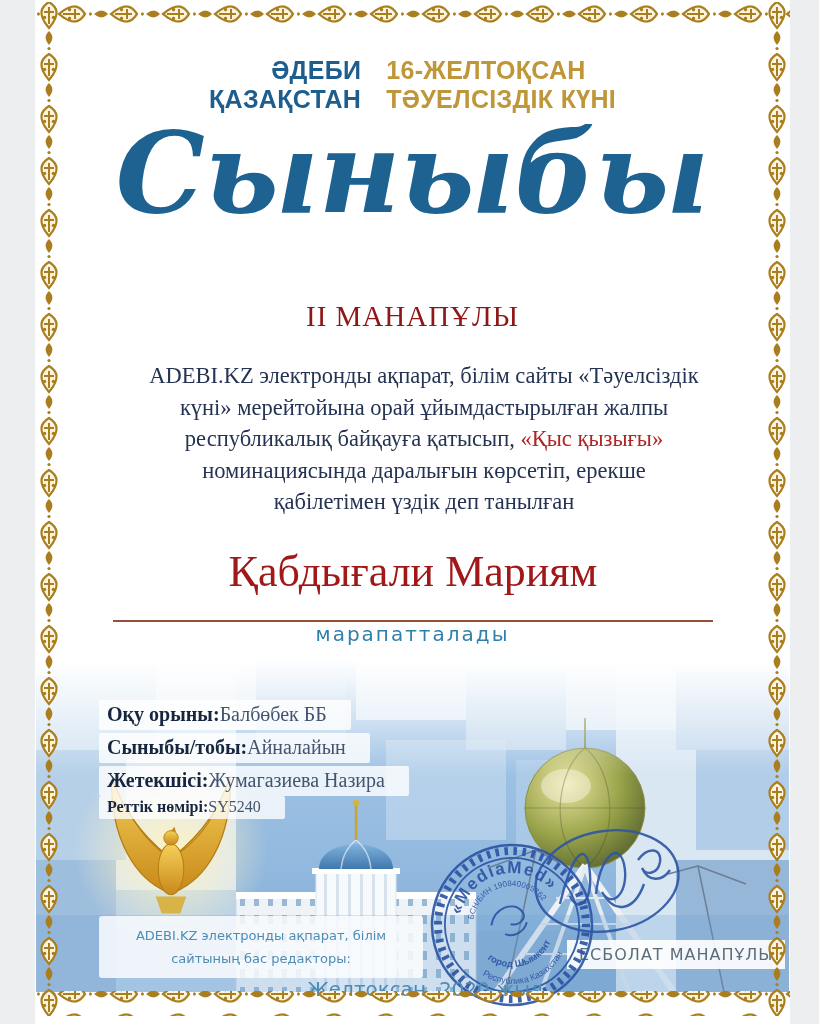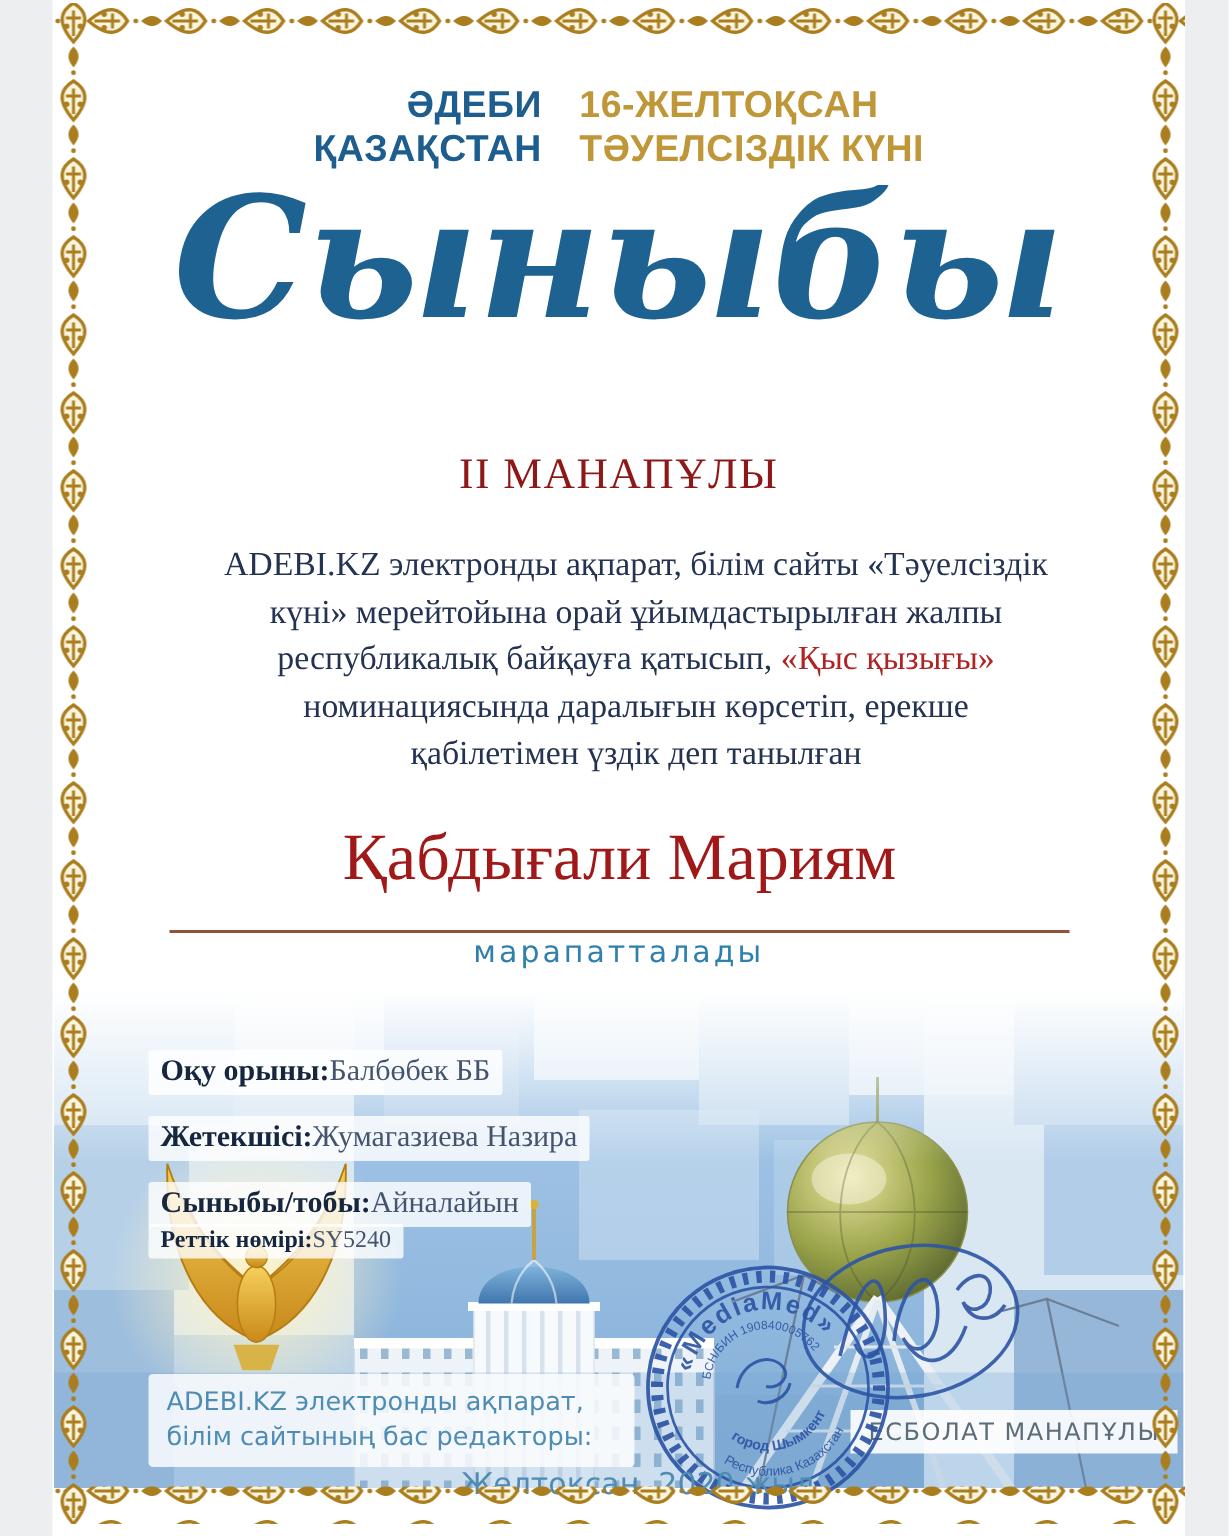--- a/index.html
+++ b/index.html
@@ -30,28 +30,28 @@
   .name-wrap{position:absolute;top:546px;left:78px;width:600px;z-index:2;text-align:center;
              border-bottom:2px solid #95503a;padding-bottom:23px;}
   .name{font-size:44px;color:#a11818;}
 
   .award{position:absolute;top:622px;left:0;right:0;z-index:2;text-align:center;
          font-family:"DejaVu Sans",sans-serif;font-size:20px;letter-spacing:2px;color:#2f80ac;}
 
   .collage{position:absolute;left:1px;top:660px;width:753px;height:332px;z-index:1;}
 
   .details{position:absolute;left:64px;top:700px;z-index:2;font-size:20px;line-height:25px;}
-  .chip{display:table;background:rgba(255,255,255,.8);padding:2px 8px 3px 8px;margin-bottom:14px;border-radius:2px;}
+  .chip{display:table;background:rgba(255,255,255,.8);padding:2px 24px 3px 8px;margin-bottom:3px;border-radius:2px;}
   .chip b{color:#16263f;}
   .chip .val{color:#44546e;}
-  .serial{position:absolute;left:64px;top:816px;z-index:2;}
+  .serial{position:absolute;left:64px;top:796px;z-index:2;}
 
   .editor-box{position:absolute;left:64px;top:916px;width:300px;z-index:2;background:rgba(255,255,255,.82);
               padding:8px 12px;border-radius:3px;
-              font-family:"DejaVu Sans",sans-serif;font-size:17px;line-height:23px;color:#4e8cb4;}
+              font-family:"DejaVu Sans",sans-serif;font-size:13px;line-height:23px;color:#4e8cb4;text-align:center;}
 
   .editor-name{position:absolute;left:532px;top:940px;z-index:2;background:rgba(255,255,255,.9);
                padding:5px 12px;font-family:"DejaVu Sans",sans-serif;font-size:16px;
                letter-spacing:1px;color:#5c6d78;white-space:nowrap;}
 
   .date{position:absolute;left:240px;top:977px;width:300px;z-index:4;text-align:center;
         font-family:"DejaVu Sans",sans-serif;font-size:20px;color:#4e8cb4;}
 
   .stamp{position:absolute;left:372px;top:828px;z-index:3;}
   .signature{position:absolute;left:487px;top:816px;z-index:3;}
@@ -207,27 +207,27 @@
     <rect x="0" y="0" width="753" height="115" fill="url(#fadeTop)"></rect>
     <rect x="0" y="255" width="753" height="77" fill="#6d9fd0" opacity=".25"></rect>
   </svg>
 
   <div class="details">
     <div class="chip">
       <b>Оқу орыны:</b>
       <span class="val">Балбөбек ББ</span>
     </div>
     <div class="chip">
-      <b>Жетекшісі:</b>
-      <span class="val">Жумагазиева Назира</span>
-    </div>
-    <div class="chip">
         <b>Сыныбы/тобы:</b>
         <span class="val">Айналайын</span>
       </div>
+    <div class="chip">
+      <b>Жетекшісі:</b>
+      <span class="val">Жумагазиева Назира</span>
+    </div>
   </div>
   <div class="chip serial">
     <b>Реттік нөмірі:</b>
     <span class="val">SY5240</span>
   </div>
 
   <div class="editor-box">ADEBI.KZ электронды ақпарат, білім сайтының бас редакторы:</div>
 
   <svg class="stamp" width="210" height="200">
     <g transform="rotate(-15 105 97)" opacity="0.92">

